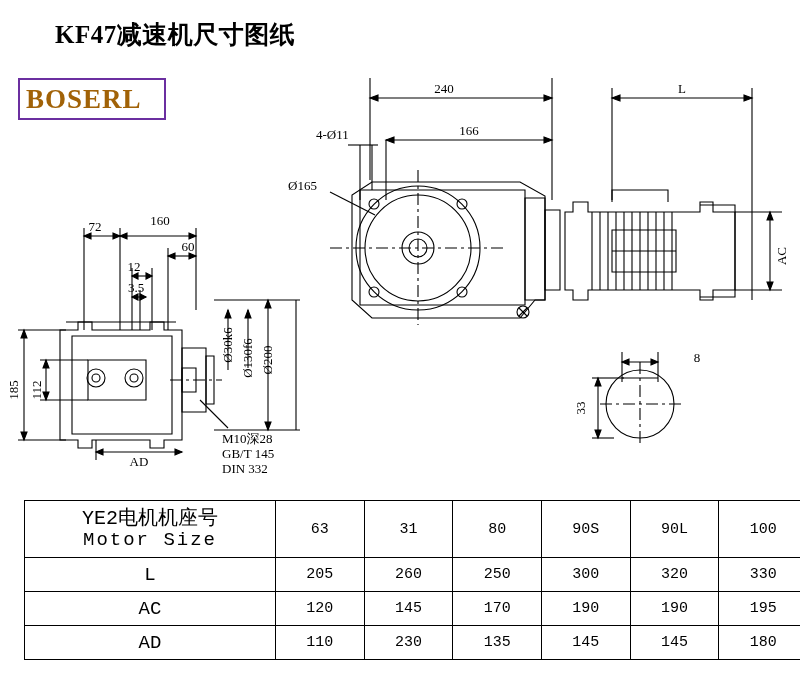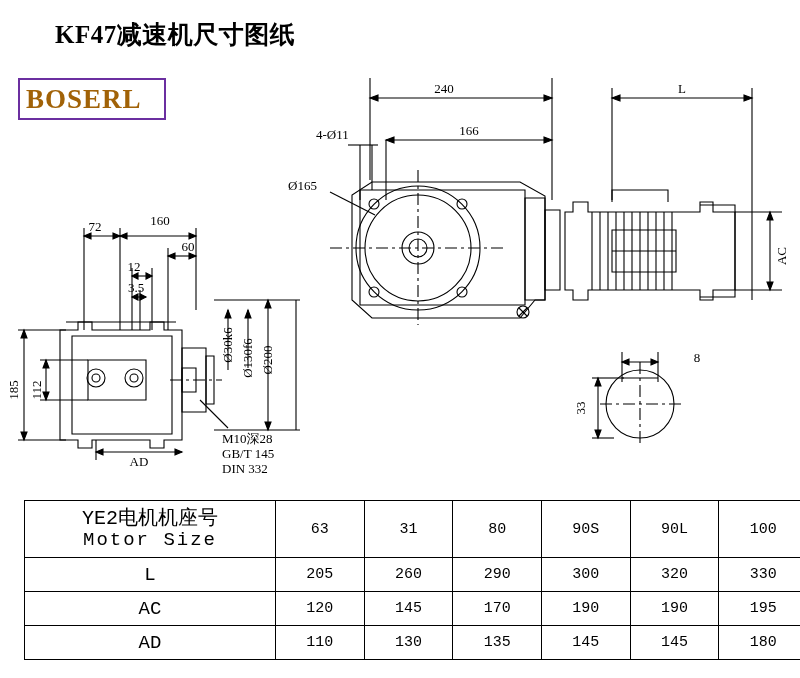--- a/index.html
+++ b/index.html
@@ -280,38 +280,38 @@
         <td>31</td>
         <td>80</td>
         <td>90S</td>
         <td>90L</td>
         <td>100</td>
       </tr>
       <tr>
         <td class="rowlabel">L</td>
         <td>205</td>
         <td>260</td>
-        <td>290</td>
+        <td>250</td>
         <td>300</td>
         <td>320</td>
         <td>330</td>
       </tr>
       <tr>
         <td class="rowlabel">AC</td>
         <td>120</td>
         <td>145</td>
         <td>170</td>
         <td>190</td>
         <td>190</td>
         <td>195</td>
       </tr>
       <tr>
         <td class="rowlabel">AD</td>
         <td>110</td>
-        <td>130</td>
+        <td>230</td>
         <td>135</td>
         <td>145</td>
         <td>145</td>
         <td>180</td>
       </tr>
     </tbody>
   </table>
 
 </div>
 

